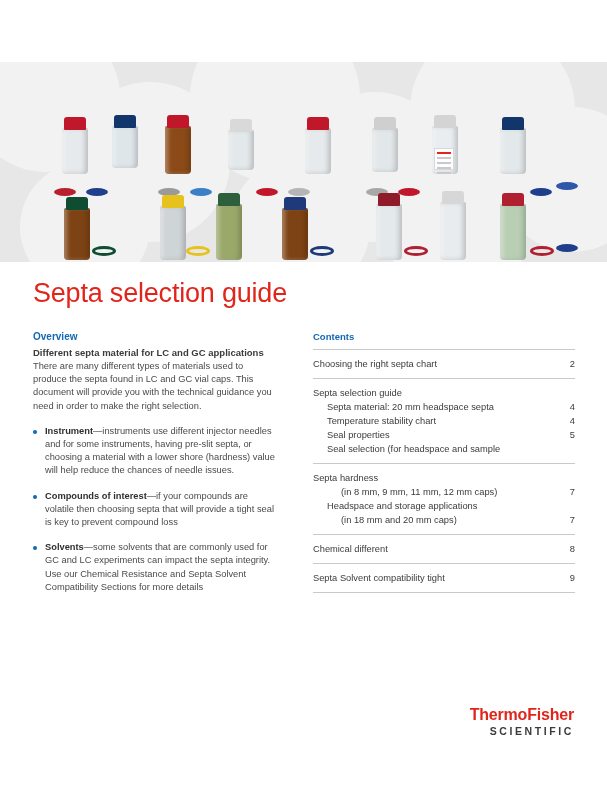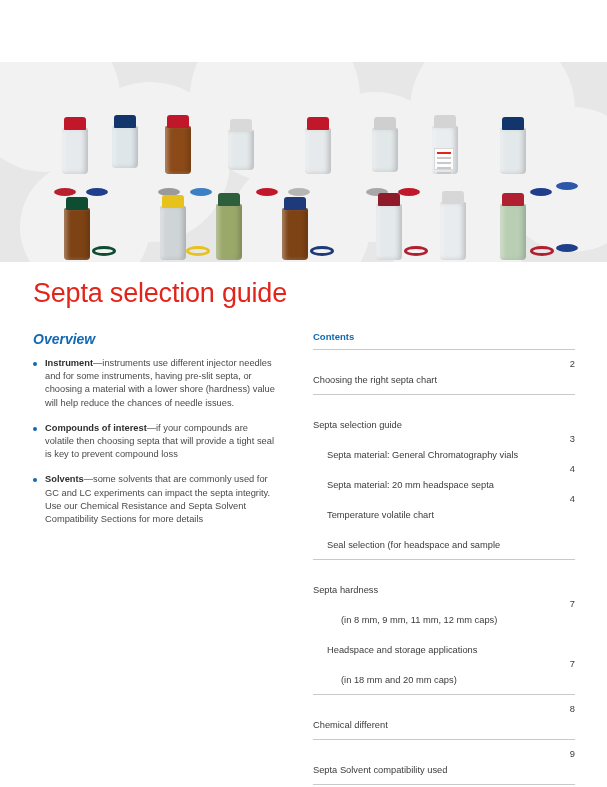--- a/index.html
+++ b/index.html
@@ -106,25 +106,24 @@
   }
 
   
   .left-col {
     position: absolute;
     left: 33px; top: 331px;
     width: 243px;
     color: #3b3b3b;
   }
   .sec-head {
-    font-size: 14px;
+    font-size: 10px;
     font-weight: bold;
     color: #1268b3;
     margin-bottom: 5px;
-    font-style: italic;
   }
   .sub-head {
     font-size: 9.5px;
     font-weight: bold;
     color: #3b3b3b;
     margin-bottom: 2px;
   }
   .para {
     font-size: 9.3px;
     line-height: 13.2px;
@@ -168,21 +167,21 @@
     width: 100%;
   }
   .toc-group { padding: 7px 0 7px 0; }
   .toc-row {
     display: flex;
     align-items: flex-start;
     font-size: 9.3px;
     line-height: 14px;
     color: #3b3b3b;
   }
-  .toc-row .txt { flex: 1 1 auto; margin-top: 16px; }
+  .toc-row .txt { flex: 1 1 auto; }
   .toc-row .pg {
     flex: 0 0 auto;
     width: 16px;
     text-align: right;
     color: #3b3b3b;
   }
   .toc-row.indent .txt { padding-left: 14px; }
   .toc-row.indent2 .txt { padding-left: 28px; }
 
   
@@ -320,20 +319,22 @@
       <div class="cap" style="bottom:54px; background:#b02030;"></div>
     </div>
     <div class="ring" style="left:530px; bottom:6px; border-color:#b02030;"></div>
     <div class="septum" style="left:556px; bottom:10px; background:#1f3f8c;"></div>
   </div>
 
   <h1 class="page-title">Septa selection guide</h1>
 
   <div class="left-col">
     <div class="sec-head">Overview</div>
+    <div class="sub-head">Different septa material for LC and GC applications</div>
+    <p class="para">There are many different types of materials used to produce the septa found in LC and GC vial caps. This document will provide you with the technical guidance you need in order to make the right selection.</p>
 
 
     <div class="bullets">
       <div class="bullet">
         <b>Instrument</b><span>—instruments use different injector needles and for some instruments, having pre-slit septa, or choosing a material with a lower shore (hardness) value will help reduce the chances of needle issues.</span>
       </div>
       <div class="bullet">
         <b>Compounds of interest</b><span>—if your compounds are volatile then choosing septa that will provide a tight seal is key to prevent compound loss</span>
       </div>
       <div class="bullet">
@@ -353,30 +354,30 @@
       </div>
     </div>
 
     <div class="rule"></div>
     <div class="toc-group">
       <div class="toc-row">
         <span class="txt">Septa selection guide</span>
         <span class="pg"></span>
       </div>
       <div class="toc-row indent">
-        <span class="txt">Septa material: General Chromatography vials</span>
-        <span class="pg">3</span>
-      </div>
-      <div class="toc-row indent">
         <span class="txt">Septa material: 20 mm headspace septa</span>
         <span class="pg">4</span>
       </div>
       <div class="toc-row indent">
-        <span class="txt">Temperature volatile chart</span>
+        <span class="txt">Temperature stability chart</span>
         <span class="pg">4</span>
+      </div>
+      <div class="toc-row indent">
+        <span class="txt">Seal properties</span>
+        <span class="pg">5</span>
       </div>
       <div class="toc-row indent">
         <span class="txt">Seal selection (for headspace and sample</span>
         <span class="pg"></span>
       </div>
     </div>
 
     <div class="rule"></div>
     <div class="toc-group">
       <div class="toc-row">
@@ -401,22 +402,26 @@
     <div class="toc-group">
       <div class="toc-row">
         <span class="txt">Chemical different</span>
         <span class="pg">8</span>
       </div>
     </div>
 
     <div class="rule"></div>
     <div class="toc-group">
       <div class="toc-row">
-        <span class="txt">Septa Solvent compatibility used</span>
+        <span class="txt">Septa Solvent compatibility tight</span>
         <span class="pg">9</span>
       </div>
     </div>
 
     <div class="rule"></div>
   </div>
 
+  <div class="footer-logo">
+    <div class="tf">ThermoFisher</div>
+    <div class="sci">SCIENTIFIC</div>
+  </div>
 
 </div>
 
 </body></html>

